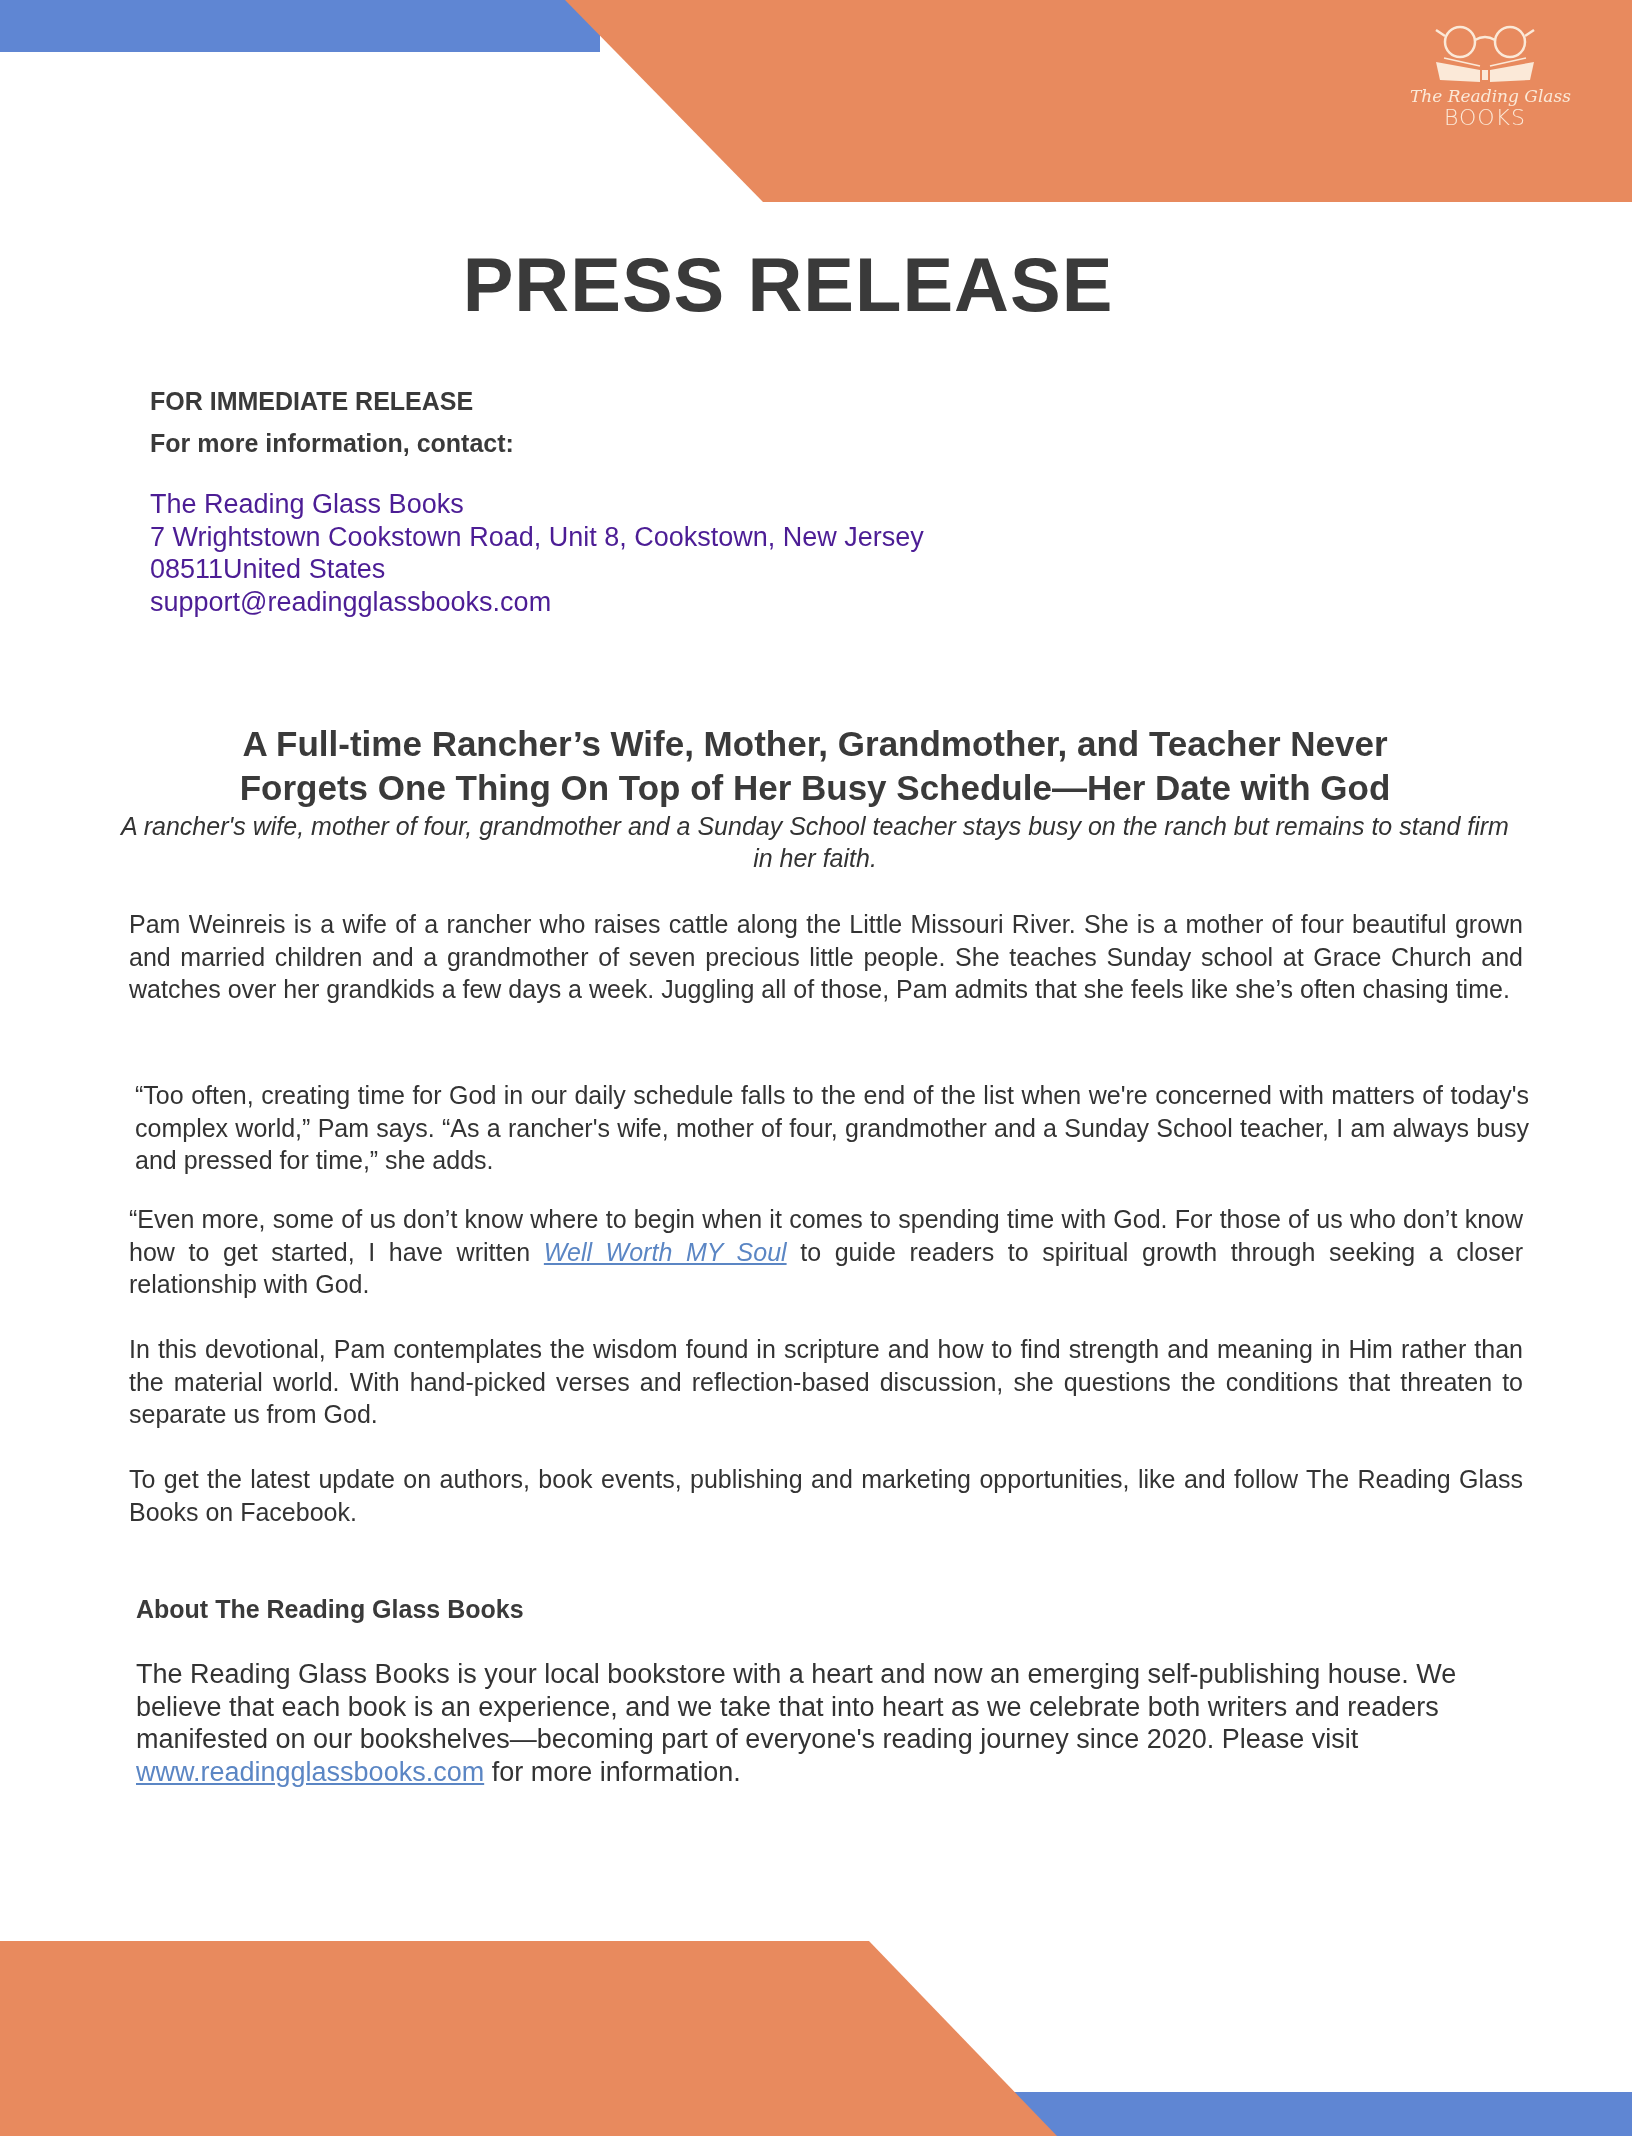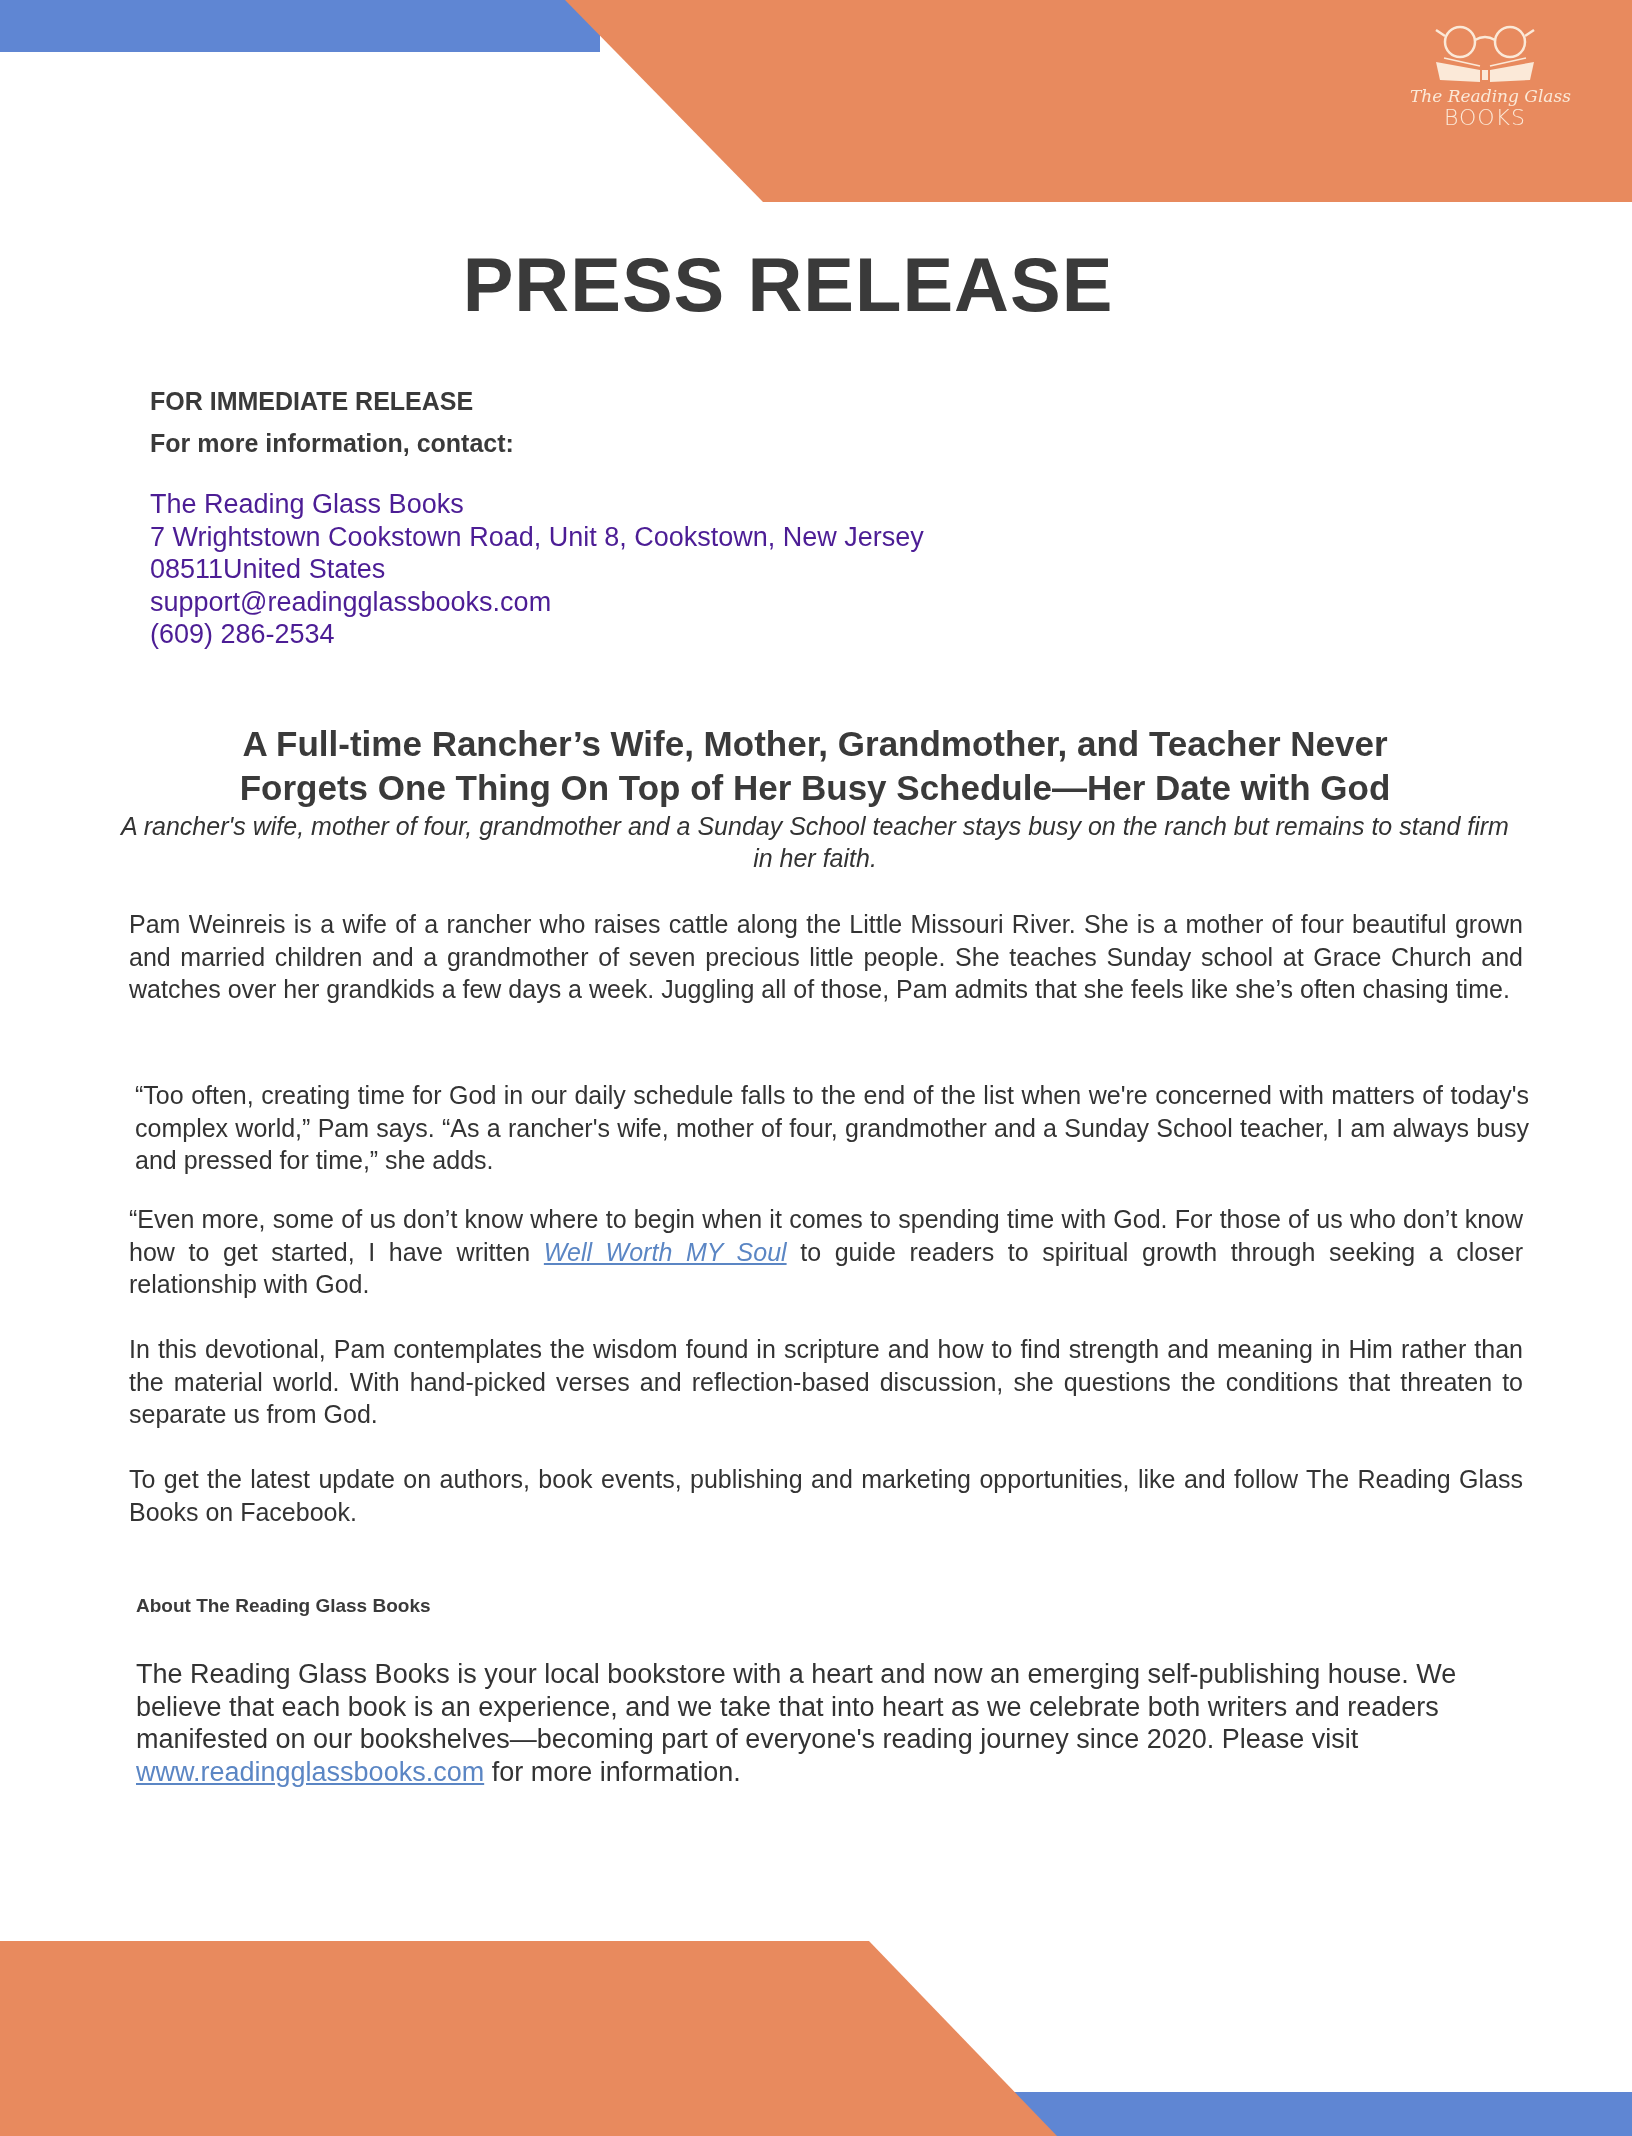--- a/index.html
+++ b/index.html
@@ -108,21 +108,21 @@
     .link {
       color: #5b86c4;
       text-decoration: underline;
     }
     .link.italic { font-style: italic; }
     .about-heading {
       position: absolute;
       left: 136px;
       top: 1595px;
       font-weight: bold;
-      font-size: 19px;
+      font-size: 25px;
       color: #3a3a3a;
     }
     .about-body {
       position: absolute;
       left: 136px;
       top: 1658px;
       width: 1360px;
       font-size: 27px;
       line-height: 32.5px;
       color: #333333;
@@ -162,21 +162,20 @@
 <div class="meta">
   <div>FOR IMMEDIATE RELEASE</div>
   <div>For more information, contact:</div>
 </div>
 
 <div class="contact">
   <div>The Reading Glass Books</div>
   <div>7 Wrightstown Cookstown Road, Unit 8, Cookstown, New Jersey</div>
   <div>08511United States</div>
   <div>support@readingglassbooks.com</div>
-  <div>(609) 286-2534</div>
 </div>
 
 <div class="headline">
   <div>A Full-time Rancher’s Wife, Mother, Grandmother, and Teacher Never</div>
   <div>Forgets One Thing On Top of Her Busy Schedule—Her Date with God</div>
 </div>
 <div class="subhead">A rancher's wife, mother of four, grandmother and a Sunday School teacher stays busy on the ranch but remains to stand firm in her faith.</div>
 
 <p class="body-text p1" style="margin:0">Pam Weinreis is a wife of a rancher who raises cattle along the Little Missouri River. She is a mother of four beautiful grown and married children and a grandmother of seven precious little people. She teaches Sunday school at Grace Church and watches over her grandkids a few days a week. Juggling all of those, Pam admits that she feels like she’s often chasing time.</p>
 <p class="body-text p2" style="margin:6px">“Too often, creating time for God in our daily schedule falls to the end of the list when we're concerned with matters of today's complex world,” Pam says. “As a rancher's wife, mother of four, grandmother and a Sunday School teacher, I am always busy and pressed for time,” she adds.</p>

